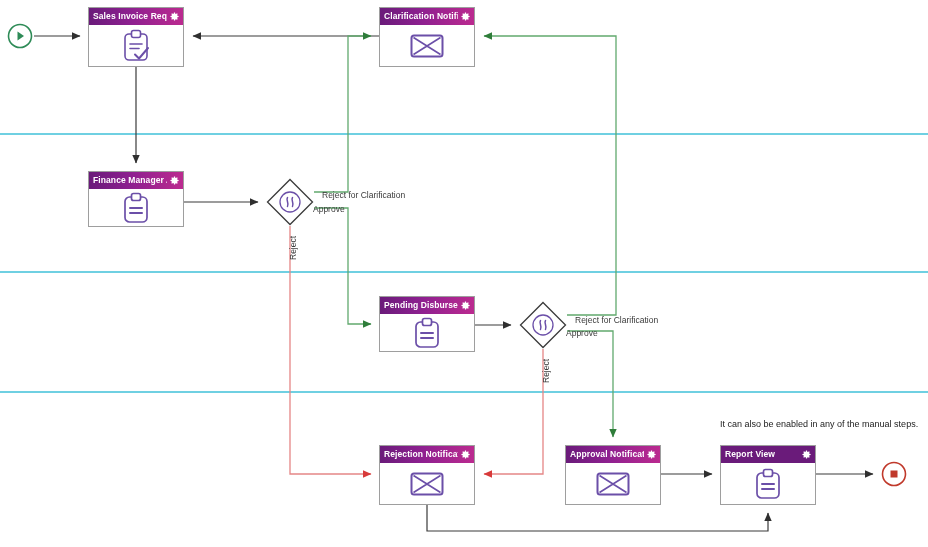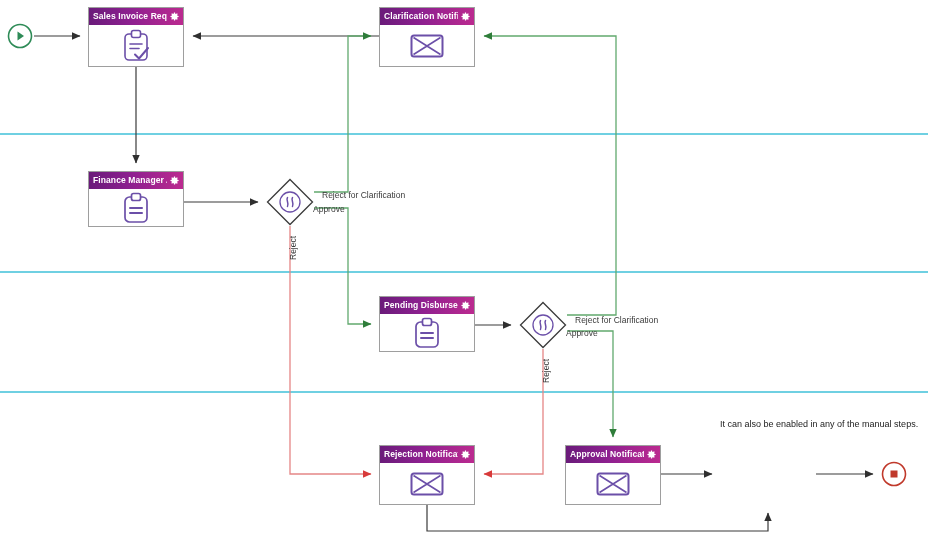--- a/index.html
+++ b/index.html
@@ -267,20 +267,37 @@
       </svg>
     </div>
     <div class="node-body">
       <svg width="34" height="26" viewBox="0 0 34 26">
         <rect x="1.5" y="2.5" width="31" height="21" rx="2.5" fill="#ffffff" stroke="#6b4fa8" stroke-width="2"></rect>
         <path d="M3.5,4.5 L30.5,21.5 M30.5,4.5 L3.5,21.5" fill="none" stroke="#6b4fa8" stroke-width="1.6"></path>
       </svg>
     </div>
   </div>
 
+  <div class="node" style="left:720px;top:445px;width:96px;height:60px;">
+    <div class="node-header solid">
+      <span class="node-title">Report View</span>
+      <svg class="gear" viewBox="0 0 16 16">
+        <path fill="#ffffff" d="M8,5.2A2.8,2.8 0 1,0 8,10.8A2.8,2.8 0 1,0 8,5.2M8,6.8A1.2,1.2 0 1,1 8,9.2A1.2,1.2 0 1,1 8,6.8"></path>
+        <path fill="#ffffff" d="M7,0.8h2l0.3,2.1l1.4,0.6l1.7-1.2l1.4,1.4l-1.2,1.7l0.6,1.4l2.1,0.3v2l-2.1,0.3l-0.6,1.4l1.2,1.7l-1.4,1.4l-1.7-1.2l-1.4,0.6L9,15.2H7l-0.3-2.1l-1.4-0.6l-1.7,1.2l-1.4-1.4l1.2-1.7l-0.6-1.4L0.8,9V7l2.1-0.3l0.6-1.4L2.3,3.6l1.4-1.4l1.7,1.2l1.4-0.6z"></path>
+      </svg>
+    </div>
+    <div class="node-body">
+      <svg width="28" height="32" viewBox="0 0 28 32">
+        <rect x="3" y="5" width="22" height="25" rx="4.5" fill="#ffffff" stroke="#6b4fa8" stroke-width="1.7"></rect>
+        <rect x="9.5" y="1.5" width="9" height="7" rx="2" fill="#ffffff" stroke="#6b4fa8" stroke-width="1.7"></rect>
+        <line x1="8" y1="16" x2="20" y2="16" stroke="#6b4fa8" stroke-width="2" stroke-linecap="round"></line>
+        <line x1="8" y1="21" x2="20" y2="21" stroke="#6b4fa8" stroke-width="2" stroke-linecap="round"></line>
+      </svg>
+    </div>
+  </div>
 
   <div class="edge-label" style="left:322px;top:190px;">Reject for Clarification</div>
   <div class="edge-label" style="left:313px;top:204px;">Approve</div>
   <div class="edge-label vertical" style="left:288px;top:260px;">Reject</div>
 
   <div class="edge-label" style="left:575px;top:315px;">Reject for Clarification</div>
   <div class="edge-label" style="left:566px;top:328px;">Approve</div>
   <div class="edge-label vertical" style="left:541px;top:383px;">Reject</div>
 
   <div class="annotation" style="left:720px;top:419px;">It can also be enabled in any of the manual steps.</div>

